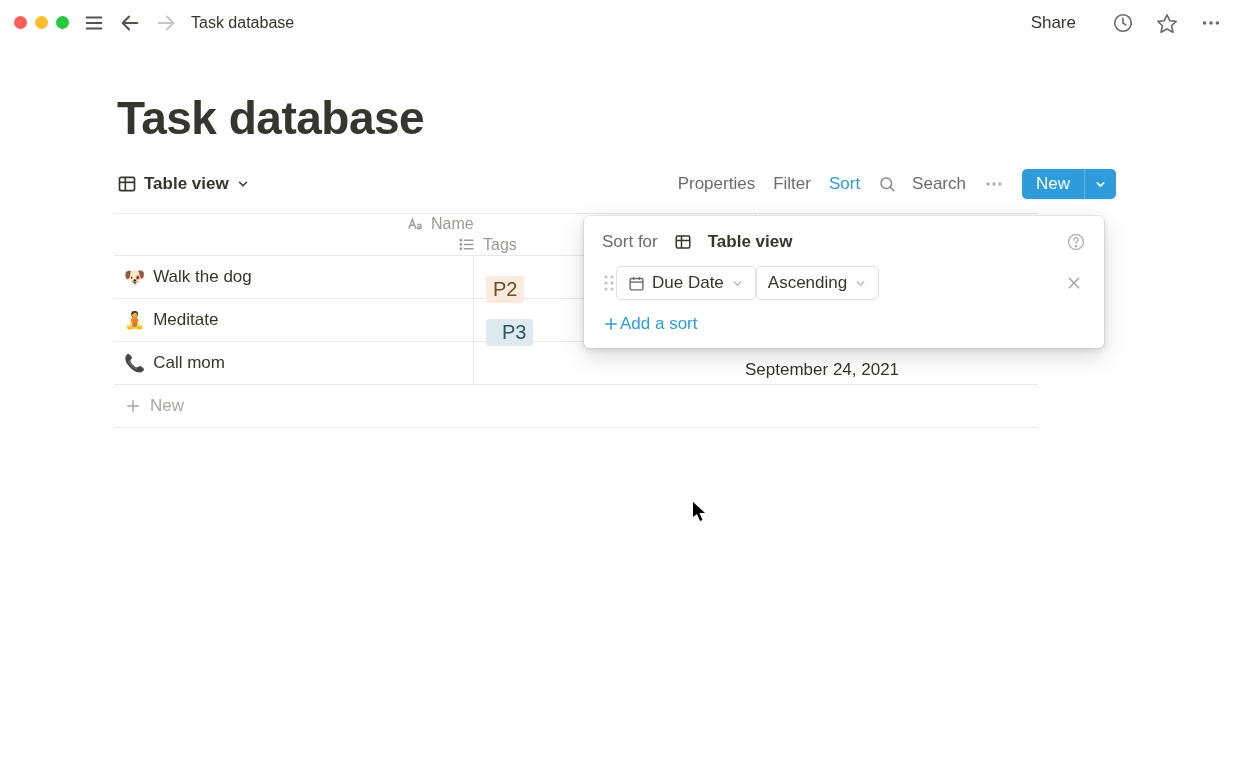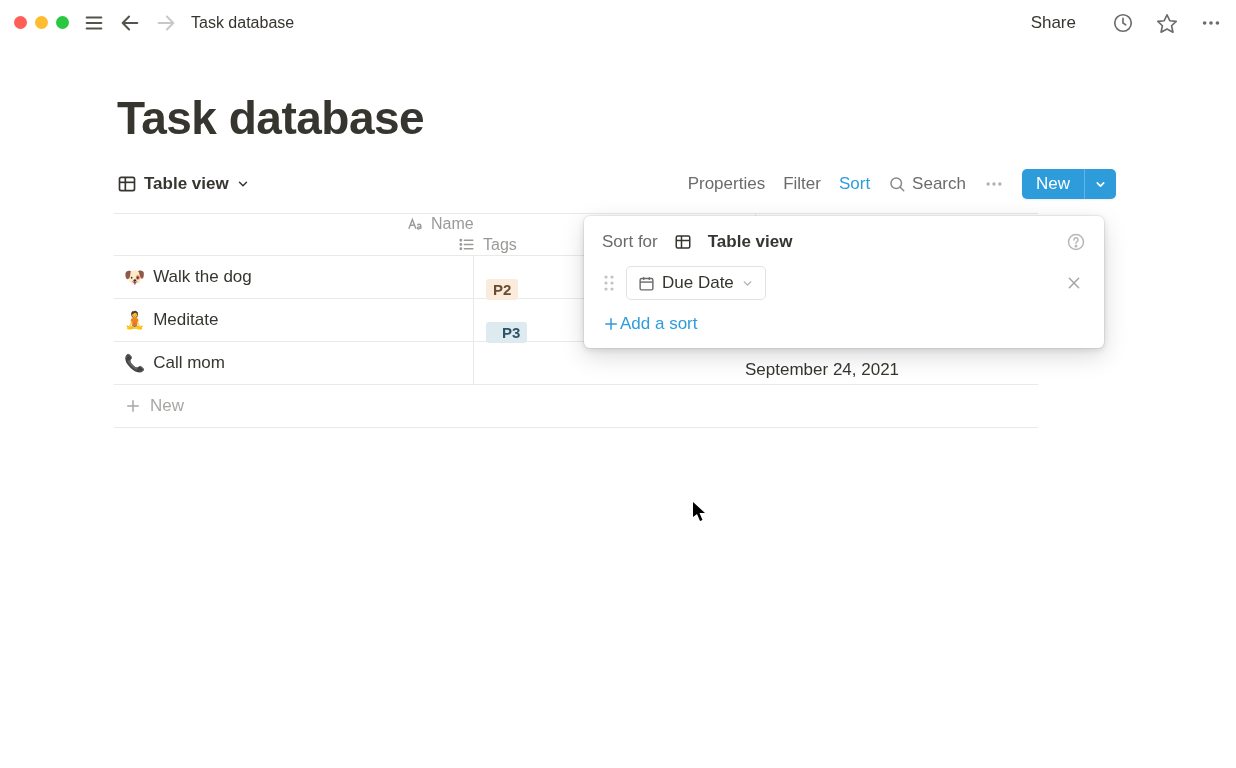--- a/index.html
+++ b/index.html
@@ -53,21 +53,21 @@
       gap: 18px;
       font-size: 17px;
     }
     .view-switch {
       display: flex; align-items: center; gap: 7px;
       font-weight: 600; color: #37352f; cursor: pointer;
     }
     .db-toolbar .spacer { flex: 1; }
     .muted-btn { color: #6b6b6b; cursor: pointer; font-size: 17px;}
     .sort-active { color: #2e9cdb; cursor: pointer; font-size: 17px;}
-    .search-btn { display: flex; align-items: center; gap: 6px; color: #6b6b6b; cursor: pointer; font-size: 17px;}
+    .search-btn { display: flex; align-items: center; gap: 16px; color: #6b6b6b; cursor: pointer; font-size: 17px;}
     .new-btn {
       display: flex; align-items: stretch; border-radius: 5px; overflow: hidden;
       background: #2e9cdb; color: #fff; font-weight: 500; cursor: pointer;
       box-shadow: 0 1px 2px rgba(0,0,0,.08);
     }
     .new-btn .txt { padding: 5px 14px; font-size: 17px; }
     .new-btn .chev { padding: 5px 9px; border-left: 1px solid rgba(255,255,255,.25); display:flex; align-items:center;}
 
     
     .table-wrap { margin-top: 14px; }
@@ -86,22 +86,22 @@
     .col { display: flex; align-items: center; padding: 0 10px; }
     .col-name { width: 360px; border-right: 1px solid #e9e9e7; height: 100%; gap: 8px;}
     .col-tags { width: 260px; border-right: 1px solid #e9e9e7; height: 100%; gap: 8px; padding-left: 12px;}
     .col-date { flex: 1; height: 100%; padding-left: 12px;}
     .header-row .col { gap: 8px; }
     .header-row svg { flex-shrink: 0; }
     .tag {
       display: inline-block;
       padding: 2px 7px;
       border-radius: 3px;
-      font-size: 15px;
-      font-weight: 700;
+      font-size: 20px;
+      font-weight: 400;
       margin-top: 24px;
     }
     .tag-P1 { background: #fbe4e4; color: #6a3b3a; }
     .tag-P2 { background: #faebdd; color: #6c4b2e; }
     .tag-P3 { background: #ddebf1; color: #2d5466; padding-left: 16px; }
     .new-row {
       display: flex; align-items: center; height: 43px;
       border-bottom: 1px solid #e9e9e7;
       padding-left: 10px; gap: 8px;
       color: #a8a7a4; font-size: 17px; cursor: pointer;
@@ -118,21 +118,21 @@
       box-shadow: 0 8px 24px rgba(15,15,15,.15), 0 2px 6px rgba(15,15,15,.12), 0 0 0 1px rgba(15,15,15,.05);
       padding: 16px 18px 14px;
     }
     .pop-head {
       display: flex; align-items: center; gap: 16px;
       font-size: 17px; color: #6b6b6b;
     }
     .pop-head .viewname { color: #37352f; font-weight: 600; }
     .pop-head .help { margin-left: auto; color: #b8b7b4; cursor: pointer; }
     .pop-row {
-      display: flex; align-items: center; gap: 10px;
+      display: flex; align-items: center; 
       margin-top: 14px;
     }
     .drag-dots { color: #c4c3c0; cursor: grab; }
     .select {
       display: flex; align-items: center; gap: 7px;
       border: 1px solid #e3e2e0; border-radius: 5px;
       padding: 6px 11px; font-size: 17px; color: #37352f;
       cursor: pointer;
       background: #fff;
     }
@@ -352,20 +352,26 @@
           <rect x="3" y="5" width="18" height="16" rx="2"></rect>
           <line x1="3" y1="10" x2="21" y2="10"></line>
           <line x1="8" y1="3" x2="8" y2="7"></line>
           <line x1="16" y1="3" x2="16" y2="7"></line>
         </svg>
       <span>Due Date</span>
       <svg width="13" height="13" viewBox="0 0 24 24" fill="none" stroke="#b0afac" stroke-width="2.5" stroke-linecap="round" stroke-linejoin="round">
           <polyline points="6 9 12 15 18 9"></polyline>
         </svg>
     </div>
+    <div class="select">
+      <span>Ascending</span>
+      <svg width="13" height="13" viewBox="0 0 24 24" fill="none" stroke="#b0afac" stroke-width="2.5" stroke-linecap="round" stroke-linejoin="round">
+          <polyline points="6 9 12 15 18 9"></polyline>
+        </svg>
+    </div>
     <div class="remove-x">
       <svg width="16" height="16" viewBox="0 0 24 24" fill="none" stroke="#a5a4a1" stroke-width="2.2" stroke-linecap="round">
           <line x1="5" y1="5" x2="19" y2="19"></line>
           <line x1="19" y1="5" x2="5" y2="19"></line>
         </svg>
     </div>
   </div>
   <div class="add-sort">
     <svg width="18" height="18" viewBox="0 0 24 24" fill="none" stroke="#2e9cdb" stroke-width="2" stroke-linecap="round">
         <line x1="12" y1="5" x2="12" y2="19"></line>

